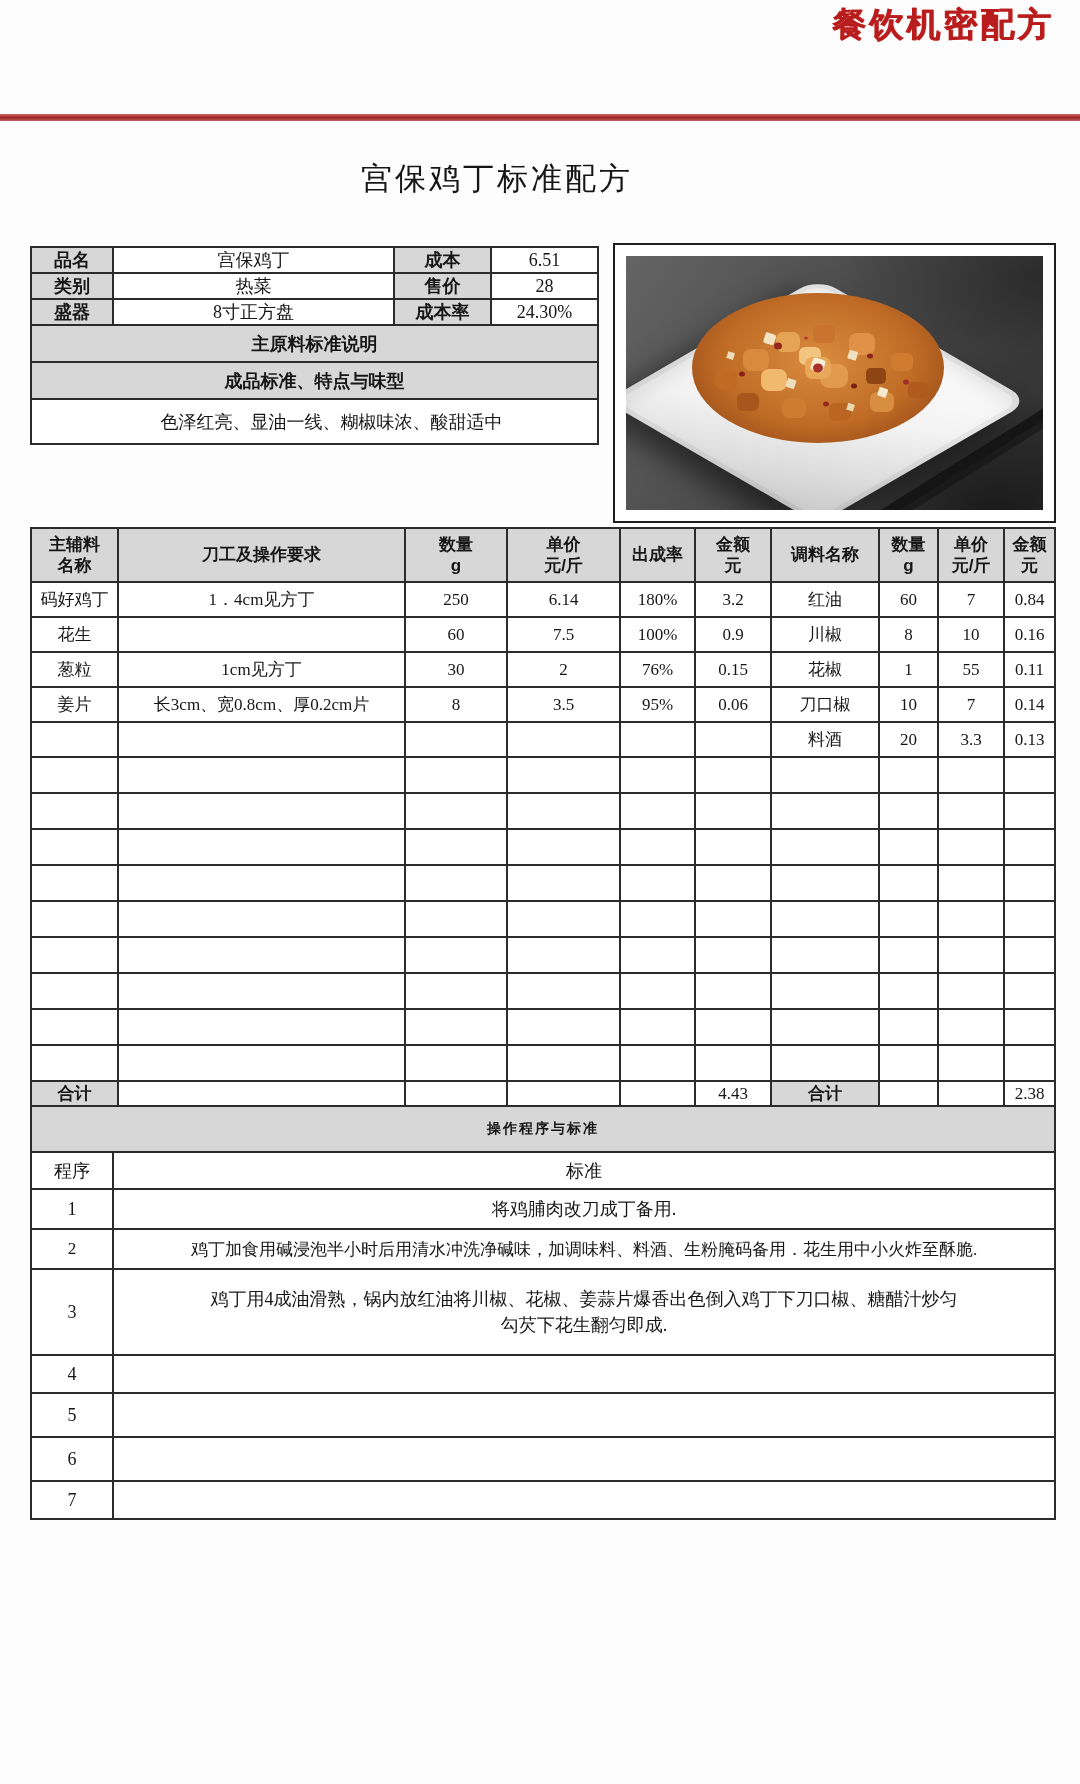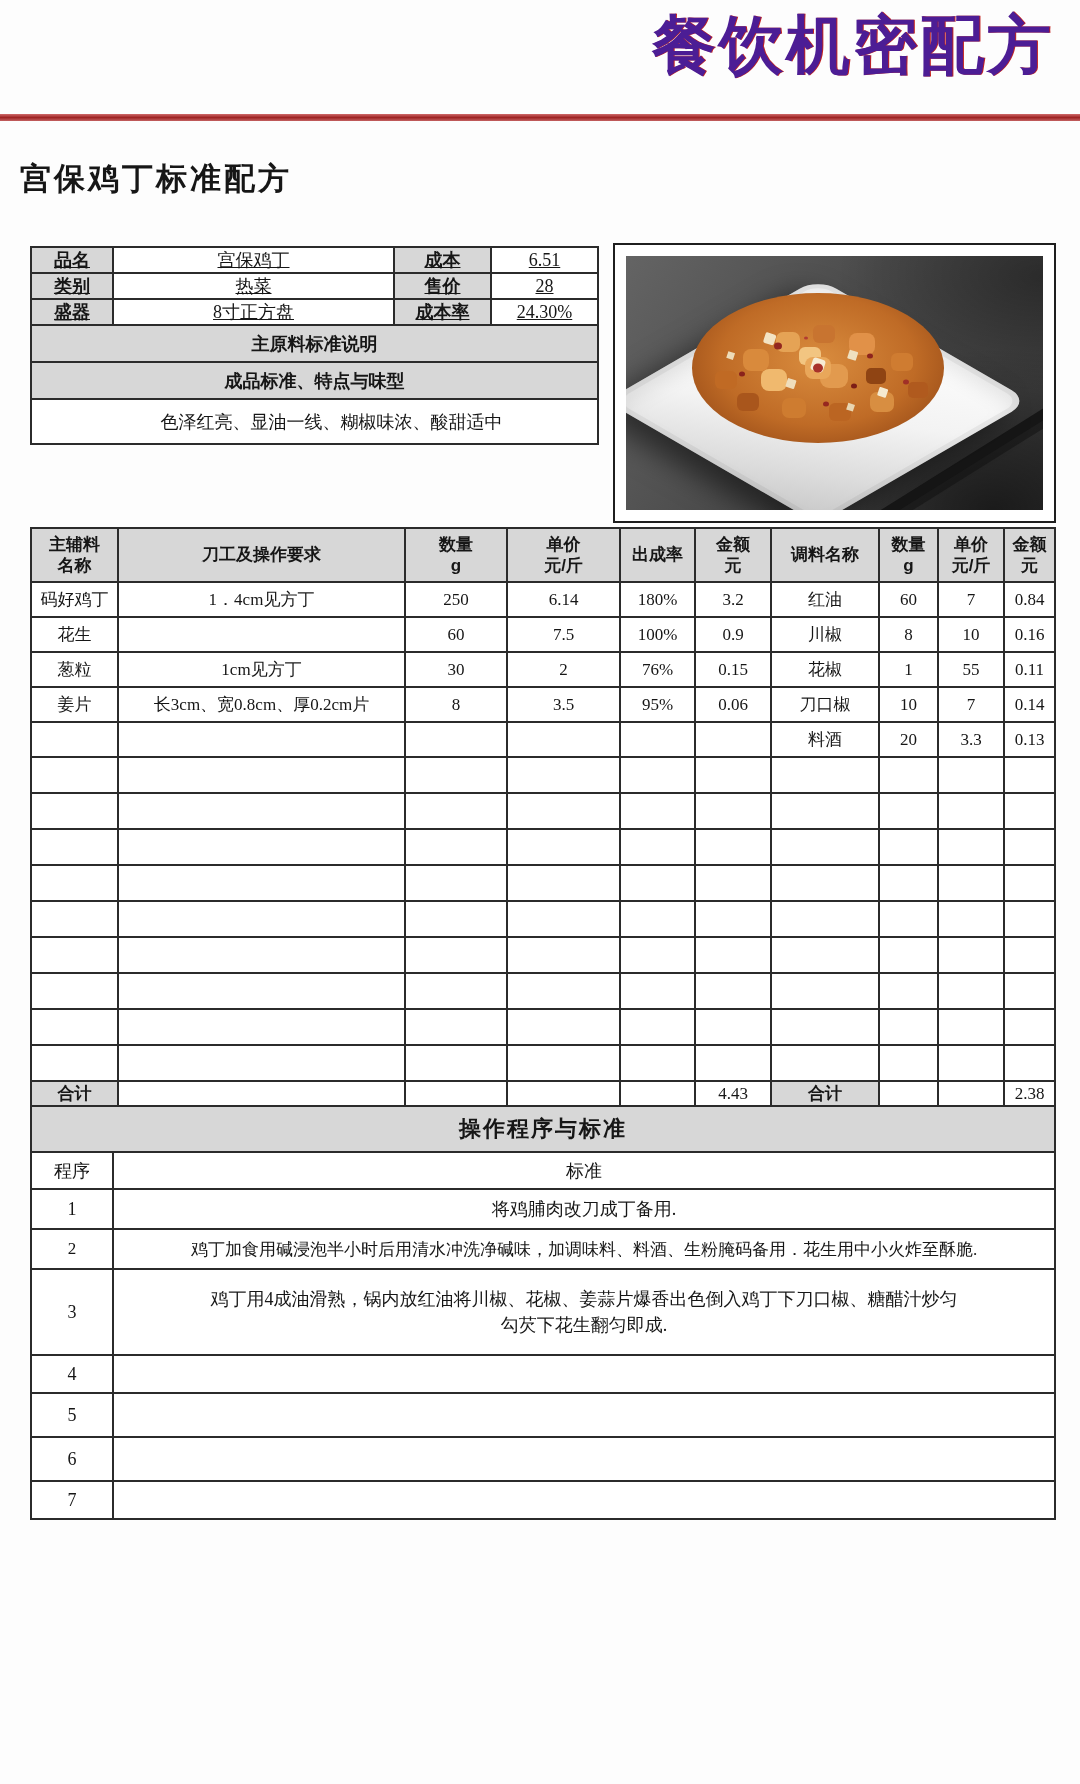--- a/index.html
+++ b/index.html
@@ -5,43 +5,43 @@
   * { box-sizing: border-box; }
   html,body { margin:0; padding:0; }
   body {
     width:1080px; height:1784px; position:relative; overflow:hidden;
     background:#fdfdfd; color:#161616;
     font-family:"Liberation Serif", serif;
   }
   .logo {
     position:absolute; top:2px; right:26px;
     font-family:"Liberation Sans", sans-serif; font-weight:900;
-    font-size:64px; letter-spacing:3px; color:#4c1d95;
+    font-size:34px; letter-spacing:3px; color:#b91c1c;
     text-shadow:1px 0 0 #c32420;
   }
   .red-line {
     position:absolute; top:114px; left:0; width:1080px; height:7px;
     background:linear-gradient(#cf6a6a, #9e2424 50%, #c46161);
   }
   .title {
-    position:absolute; top:158px; left:20px; width:920px;
-    font-size:31px; font-weight:bold; letter-spacing:3px;
+    position:absolute; top:158px; left:37px; width:920px;
+    text-align:center; font-size:31px; font-weight:normal; letter-spacing:3px;
   }
   table { border-collapse:collapse; table-layout:fixed; }
   td {
     border:2px solid #2b2b2b; text-align:center; font-size:17px;
     padding:0 3px; background:#fff; overflow:hidden; white-space:pre-line;
   }
   .g {
     background:#d7d7d7;
     font-family:"Liberation Sans", sans-serif; font-weight:bold;
   }
   
   .info-table { position:absolute; top:246px; left:30px; }
-  .info-table td.h1 { height:20px;text-decoration:underline; }
+  .info-table td.h1 { height:20px; }
   .info-table td.h2 { height:37px; }
   .info-table td.h3 { height:43px; }
   .info-table td.h4 { height:45px;padding-left:37px; }
   .info-table td { font-size:18px; }
   
   .photo-frame {
     position:absolute; left:613px; top:243px; width:443px; height:280px;
     border:2px solid #1e1e1e; background:#fff; padding:11px;
   }
   .photo {
@@ -94,21 +94,21 @@
       -76px 6px 0 -2px #8a221b, 8px 36px 0 -2px #97281f, -12px -30px 0 -3px #b23c31,
       36px 18px 0 -2px #7d1d16;
   }
   
   .tables { position:absolute; top:527px; left:30px; width:1024px; }
   .main-table td { height:35px; font-size:17px; }
   .main-table .hdr td { height:54px; line-height:1.25; font-size:17px; }
   .main-table .er td { height:36px; }
   .main-table .total td { height:20px; }
   .band td {
-    height:46px; font-size:22px; letter-spacing:2px;
+    height:46px; font-size:14px; letter-spacing:2px;
   }
   .proc-table { margin-top:-2px;padding-left:16px; }
   .proc-table td { font-size:18px; }
   .proc-table .ph td { height:37px; }
   .proc-table .r1 td { height:40px; }
   .proc-table .r2 td { height:40px; font-size:17px; }
   .proc-table .r3 td { height:86px; line-height:26px; }
   .proc-table .r4 td { height:38px; }
   .proc-table .r5 td { height:44px; }
   .proc-table .r6 td { height:44px; }

